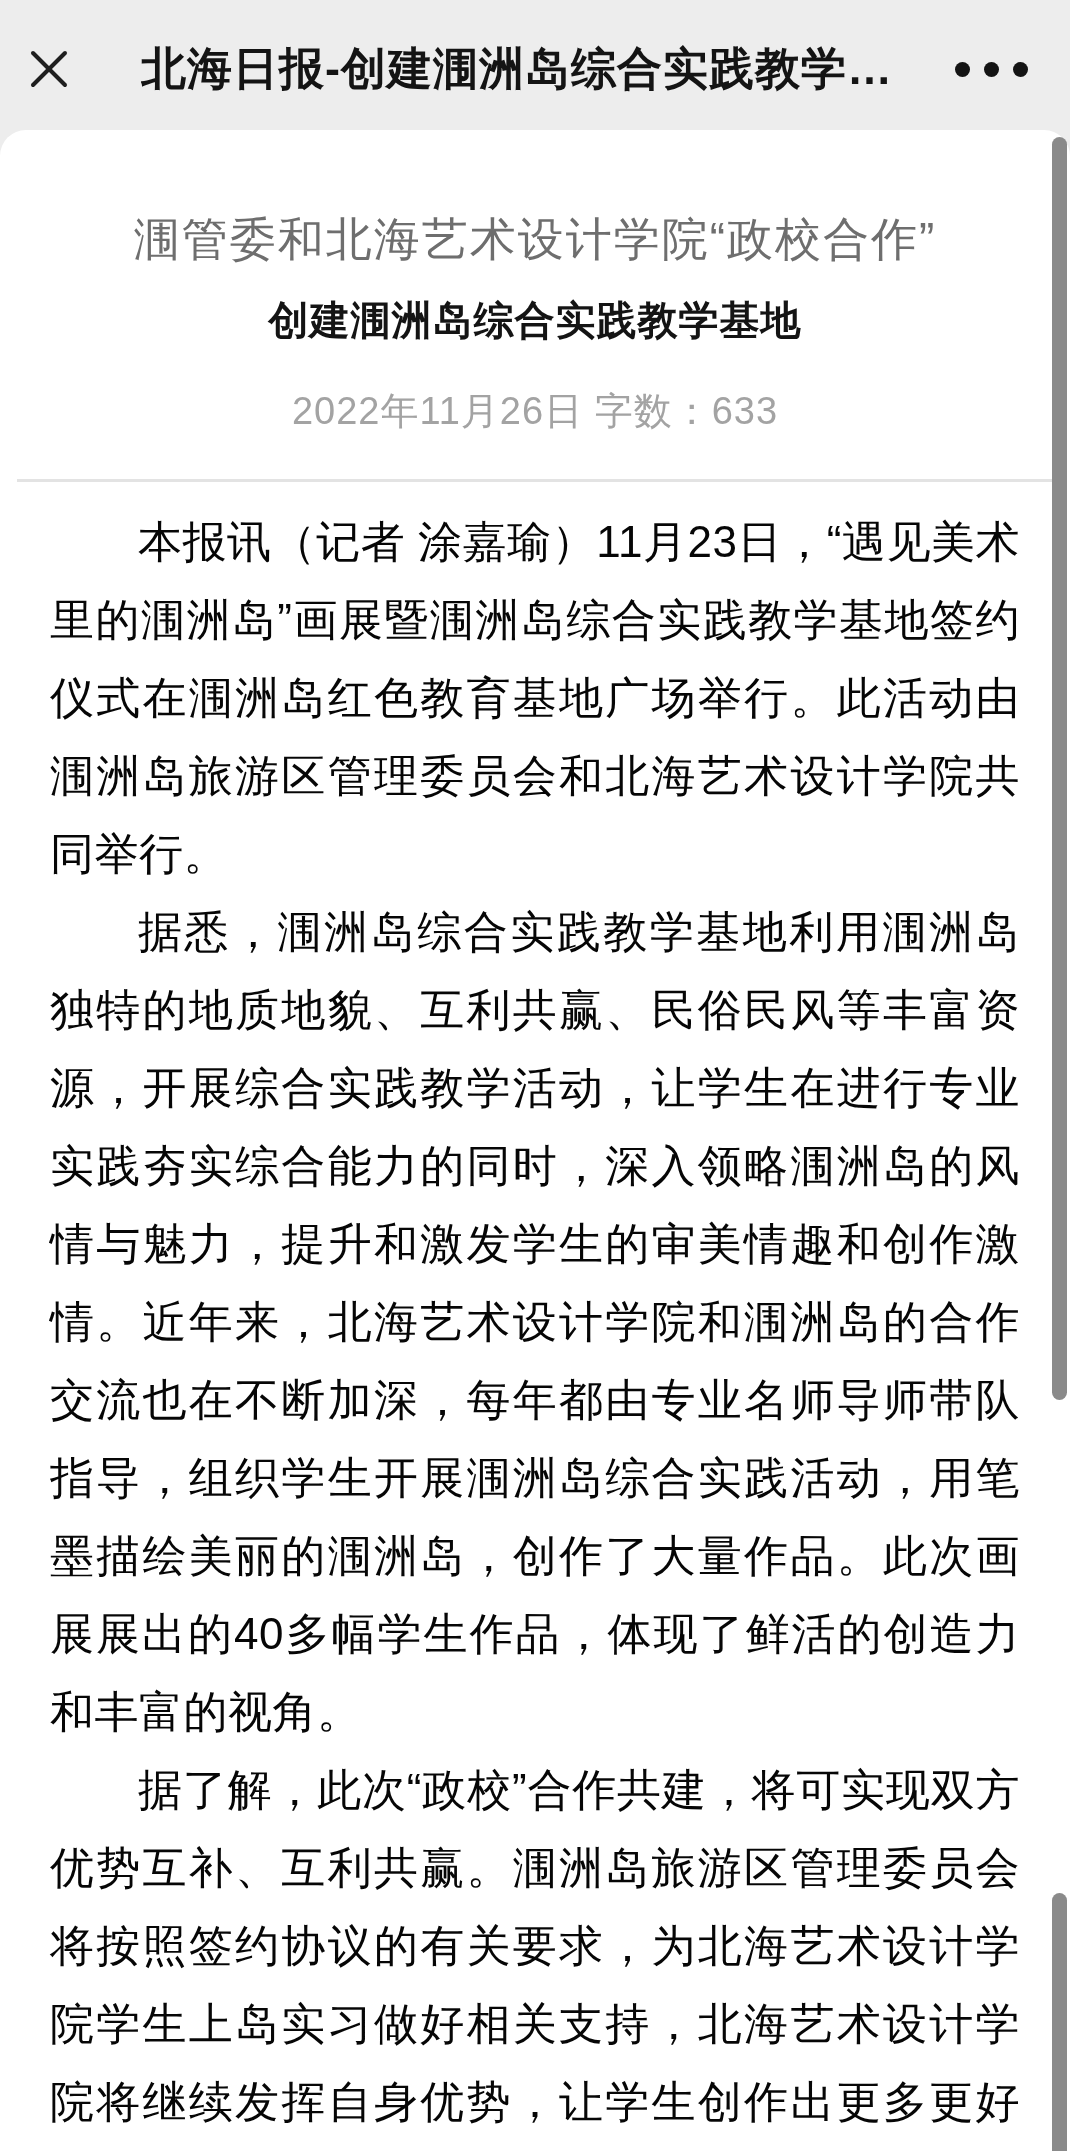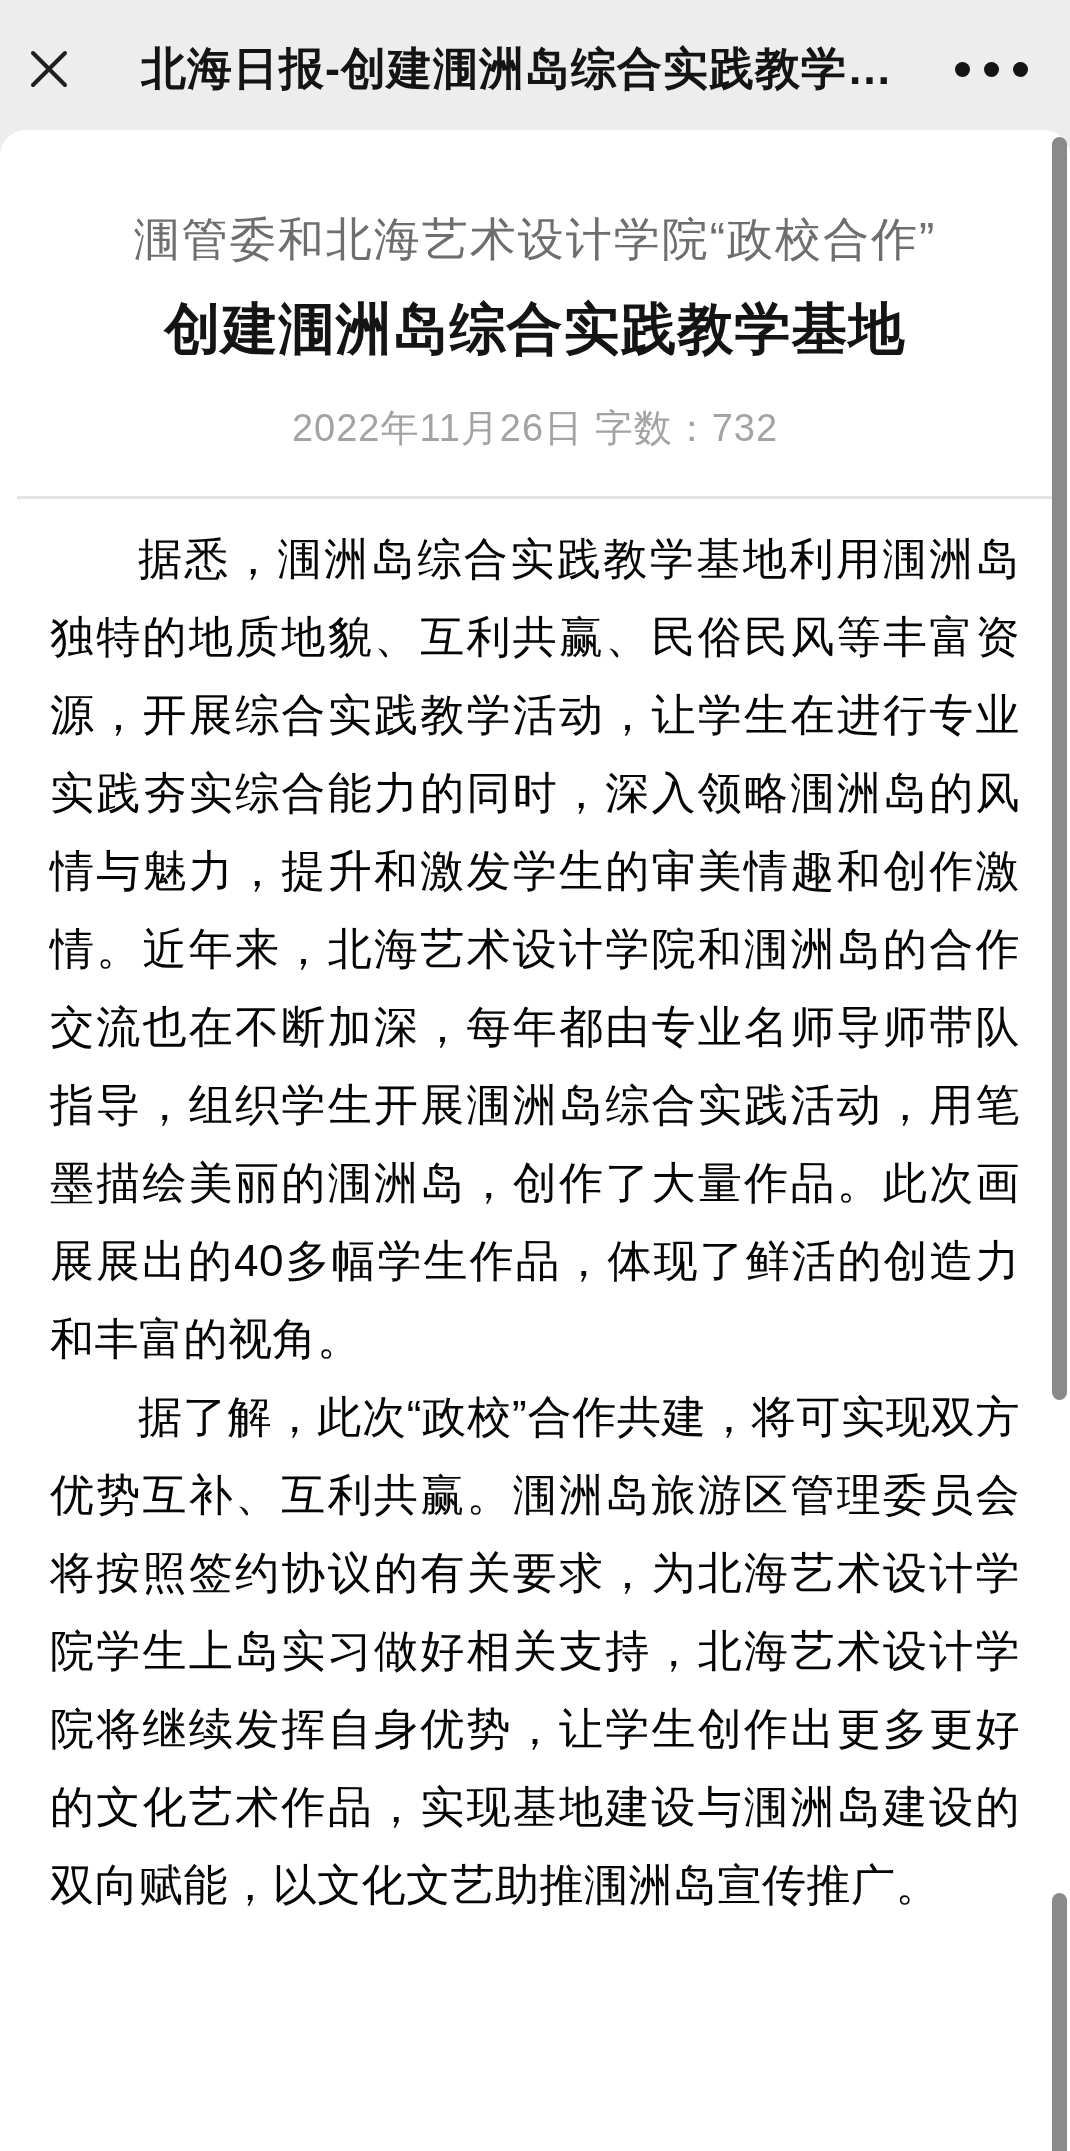--- a/index.html
+++ b/index.html
@@ -77,21 +77,21 @@
     margin-top: 83px;
     text-align: center;
     font-size: 46px;
     line-height: 1.15;
     color: #6e6e6e;
     letter-spacing: 2px;
   }
   .article-title {
     margin-top: 32px;
     text-align: center;
-    font-size: 56px;
+    font-size: 40px;
     line-height: 1.1;
     font-weight: 700;
     color: #141414;
     letter-spacing: 1px;
   }
   .meta {
     margin-top: 44px;
     text-align: center;
     font-size: 38px;
     color: #a3a3a3;
@@ -148,22 +148,23 @@
   <div class="more-btn">
     <span class="dot"></span>
     <span class="dot"></span>
     <span class="dot"></span>
   </div>
 </div>
 
 <div class="card">
   <div class="subtitle">涠管委和北海艺术设计学院“政校合作”</div>
   <div class="article-title">创建涠洲岛综合实践教学基地</div>
-  <div class="meta">2022年11月26日 字数：732</div>
+  <div class="meta">2022年11月26日 字数：633</div>
   <div class="divider"></div>
   <div class="article-body">
+      <p>本报讯（记者 涂嘉瑜）11月23日，“遇见美术里的涠洲岛”画展暨涠洲岛综合实践教学基地签约仪式在涠洲岛红色教育基地广场举行。此活动由涠洲岛旅游区管理委员会和北海艺术设计学院共同举行。</p>
       <p>据悉，涠洲岛综合实践教学基地利用涠洲岛独特的地质地貌、互利共赢、民俗民风等丰富资源，开展综合实践教学活动，让学生在进行专业实践夯实综合能力的同时，深入领略涠洲岛的风情与魅力，提升和激发学生的审美情趣和创作激情。近年来，北海艺术设计学院和涠洲岛的合作交流也在不断加深，每年都由专业名师导师带队指导，组织学生开展涠洲岛综合实践活动，用笔墨描绘美丽的涠洲岛，创作了大量作品。此次画展展出的40多幅学生作品，体现了鲜活的创造力和丰富的视角。</p>
       <p>据了解，此次“政校”合作共建，将可实现双方优势互补、互利共赢。涠洲岛旅游区管理委员会将按照签约协议的有关要求，为北海艺术设计学院学生上岛实习做好相关支持，北海艺术设计学院将继续发挥自身优势，让学生创作出更多更好的文化艺术作品，实现基地建设与涠洲岛建设的双向赋能，以文化文艺助推涠洲岛宣传推广。</p>
     </div>
 </div>
 
 <div class="scroll-thumb upper"></div>
 <div class="scroll-thumb lower"></div>
 
 </body></html>

